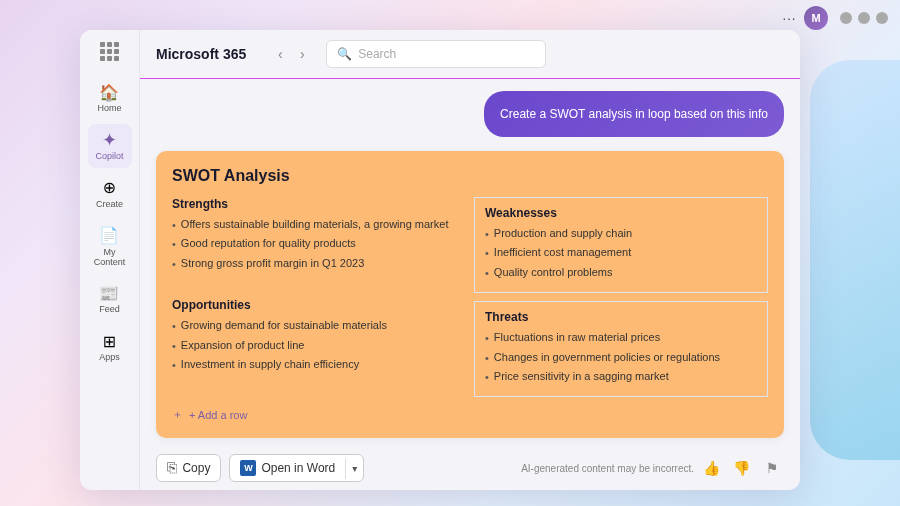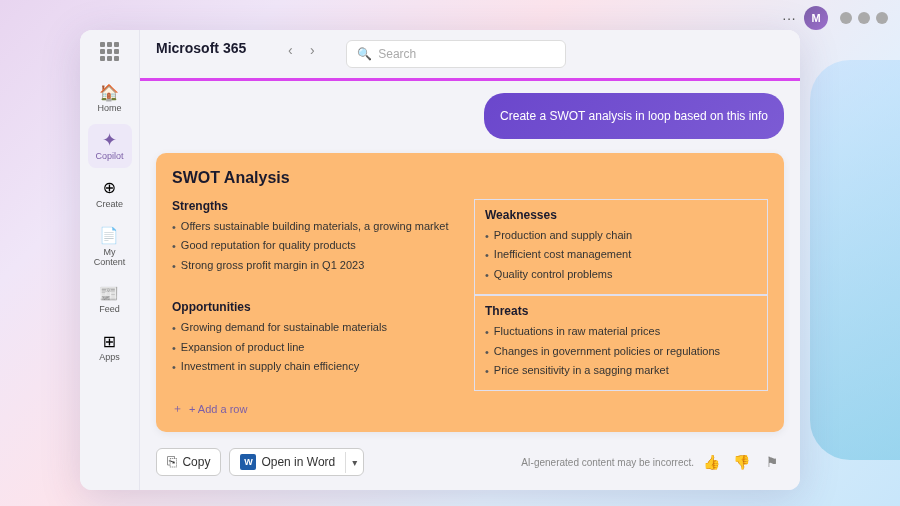--- a/index.html
+++ b/index.html
@@ -104,25 +104,25 @@
     .main-content {
       flex: 1;
       display: flex;
       flex-direction: column;
       background: #f3f3f8;
     }
 
     
     .header {
       display: flex;
-      align-items: flex-start;
+      align-items: center;
       padding: 10px 16px;
-      gap: 24px;
+      gap: 14px;
       background: #f3f3f8;
-      border-bottom: 3px solid #d946ef;
+      border-bottom: 1px solid #d946ef;
     }
     .header-title {
       font-size: 14px;
       font-weight: 600;
       color: #1a1a2e;
       margin-right: 10px;
     }
     .nav-arrows {
       display: flex; gap: 2px;
     }
@@ -448,21 +448,21 @@
               <div class="swot-item">
                 <span class="bullet">•</span>
                 <span>Inefficient cost management</span>
               </div>
               <div class="swot-item">
                 <span class="bullet">•</span>
                 <span>Quality control problems</span>
               </div>
             </div>
 
-            <div class="swot-section right" style="">
+            <div class="swot-section right" style="margin-top:8px;">
               <div class="swot-section-title">Threats</div>
               <div class="swot-item">
                 <span class="bullet">•</span>
                 <span>Fluctuations in raw material prices</span>
               </div>
               <div class="swot-item">
                 <span class="bullet">•</span>
                 <span>Changes in government policies or regulations</span>
               </div>
               <div class="swot-item">

